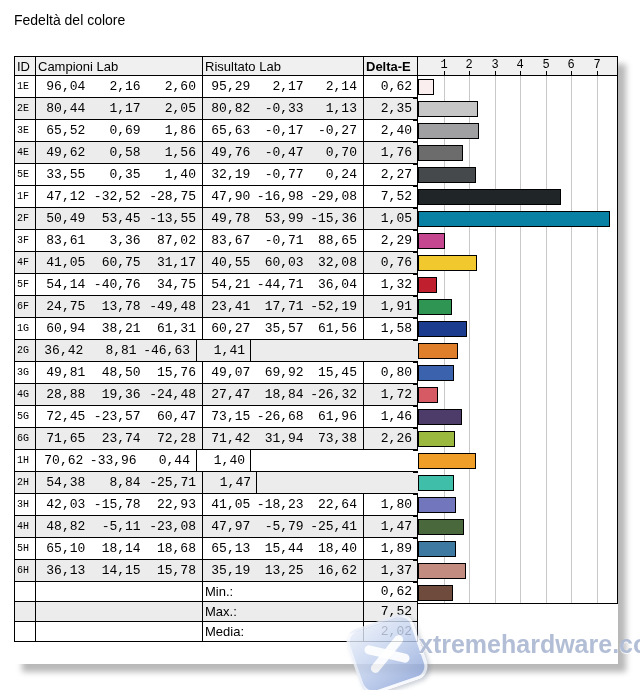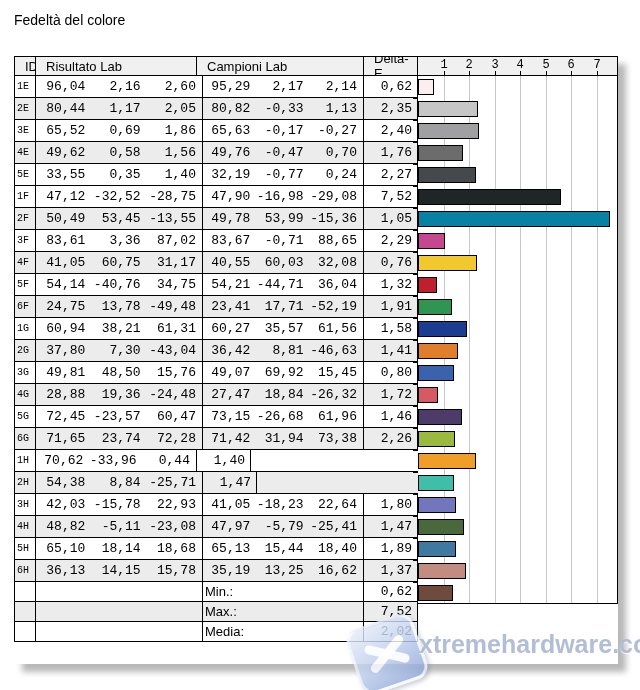--- a/index.html
+++ b/index.html
@@ -24,22 +24,22 @@
   .hrow{height:19px;background:#f0f0f0;}
   .row{height:22px;}
   .srow{height:20px;}
   .row.alt,.srow.alt{background:#ececec;}
   .cell{box-sizing:border-box;border-right:1px solid #000;flex:none;display:flex;align-items:center;overflow:hidden;}
   .c-id{width:21px;padding-left:2px;font-family:"Liberation Mono",monospace;font-size:10px;}
   .c-camp{width:167px;}
   .c-ris{width:161px;}
   .c-delta{width:54px;justify-content:flex-end;padding-right:5px;font-family:"Liberation Mono",monospace;font-size:13px;}
   .c-lab span{flex:1;text-align:right;padding-right:6px;font-family:"Liberation Mono",monospace;font-size:13px;white-space:pre;}
-  .hrow .cell{font-family:"Liberation Sans",sans-serif;font-size:13px;padding-left:10px;justify-content:flex-start;}
-  .hrow .c-delta{justify-content:flex-start;}
+  .hrow .cell{font-family:"Liberation Sans",sans-serif;font-size:13px;padding-left:2px;justify-content:flex-start;}
+  .hrow .c-delta{justify-content:flex-start;font-weight:bold;}
   .s-label{width:161px;padding-left:2px;font-size:13px;text-align:right;}
   
   .chart{
     position:absolute;left:404px;top:0;width:200px;height:548px;box-sizing:border-box;
     border-top:1px solid #000;border-right:1px solid #000;background:#fff;
   }
   .chart-header{
     position:relative;height:19px;background:#f0f0f0;border-bottom:1px solid #000;box-sizing:border-box;
   }
   .scale-num{
@@ -73,22 +73,22 @@
 </head>
 <body>
 
 <h1 class="title">Fedeltà del colore</h1>
 
 <div class="report">
 
   <div class="left-block">
     <div class="hrow">
       <div class="cell c-id">ID</div>
+      <div class="cell c-camp">Campioni Lab</div>
       <div class="cell c-ris">Risultato Lab</div>
-      <div class="cell c-camp">Campioni Lab</div>
       <div class="cell c-delta">Delta-E</div>
     </div>
 
     <div id="rows-container">
   <div class="row">
     <div class="cell c-id">1E</div>
     <div class="cell c-lab c-camp">
       <span>96,04</span>
             <span>2,16</span>
             <span>2,60</span>
@@ -262,25 +262,20 @@
     <div class="cell c-lab c-ris">
       <span>60,27</span>
             <span>35,57</span>
             <span>61,56</span>
     </div>
     <div class="cell c-delta">1,58</div>
   </div>
 
   <div class="row alt">
     <div class="cell c-id">2G</div>
-    <div class="cell c-lab c-camp">
-      <span>37,80</span>
-            <span>7,30</span>
-            <span>-43,04</span>
-    </div>
     <div class="cell c-lab c-ris">
       <span>36,42</span>
             <span>8,81</span>
             <span>-46,63</span>
     </div>
     <div class="cell c-delta">1,41</div>
   </div>
 
   <div class="row">
     <div class="cell c-id">3G</div>

